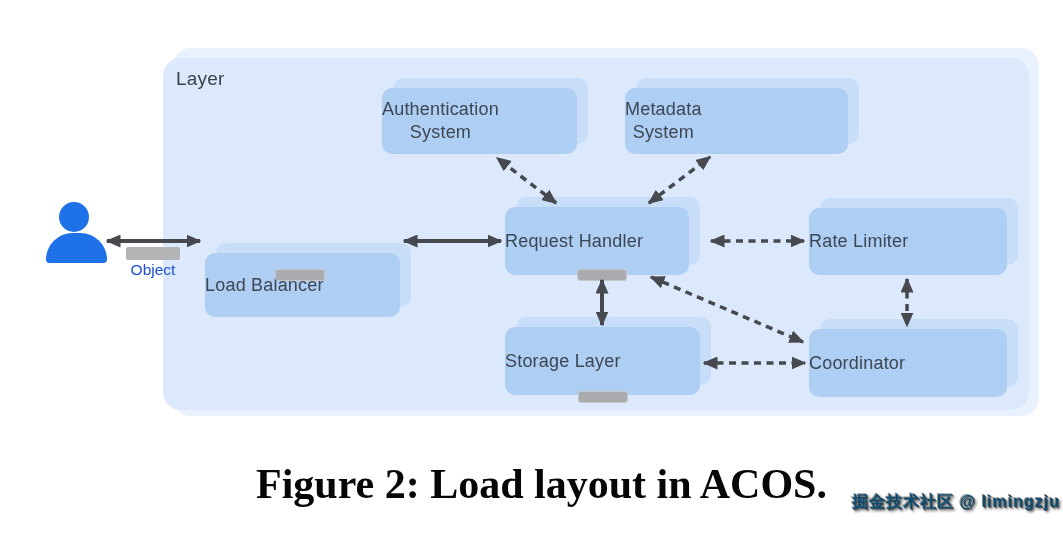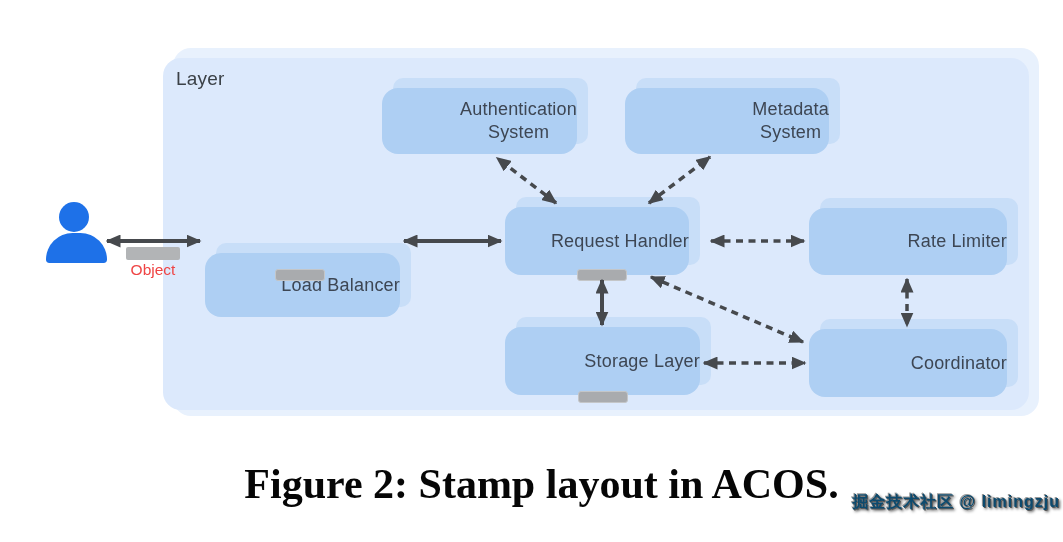--- a/index.html
+++ b/index.html
@@ -29,30 +29,30 @@
 
   
   .node { position: absolute; z-index: 2; }
   .node .shadow {
     position: absolute; left: 11px; top: -10px;
     width: 100%; height: 100%;
     background: #c8def8; border-radius: 10px;
   }
   .node .box {
     position: absolute; inset: 0;
-    background: #aecff3; border-radius: 16px;
-    display: flex; align-items: center; justify-content: flex-end;
+    background: #aecff3; border-radius: 10px;
+    display: flex; align-items: center; justify-content: flex-start;
     text-align: center;
   }
   .node .box span {
     font-size: 18px; line-height: 23px; letter-spacing: .2px;
     color: #3d4653; white-space: pre-line;
   }
   .n-auth  { left: 382px; top:  88px; width: 195px; height: 66px; }
-  .n-meta  { left: 625px; top:  88px; width: 204px; height: 66px; }
+  .n-meta  { left: 625px; top:  88px; width: 223px; height: 66px; }
   .n-lb    { left: 205px; top: 208px; width: 195px; height: 64px; margin-top: 45px; }
   .n-rh    { left: 505px; top: 207px; width: 184px; height: 68px; }
   .n-rate  { left: 809px; top: 208px; width: 198px; height: 67px; }
   .n-stor  { left: 505px; top: 327px; width: 195px; height: 68px; }
   .n-coord { left: 809px; top: 329px; width: 198px; height: 68px; }
 
   
   .tab {
     position: absolute; z-index: 3;
     width: 50px; height: 12px;
@@ -70,21 +70,21 @@
   .person-body {
     left: 46px; top: 233px; width: 61px; height: 30px;
     background: #1e71e8; border-radius: 31px 31px 4px 4px; z-index: 2;
   }
   .object-rect {
     left: 126px; top: 247px; width: 54px; height: 13px;
     background: #b2b4b6; border-radius: 2px; z-index: 2;
   }
   .object-label {
     left: 120px; top: 261px; width: 66px; text-align: center; z-index: 2;
-    font-size: 15.5px; color: #ef4444;
+    font-size: 15.5px; color: #1d4ed8;
   }
 
   
   svg.edges {
     position: absolute; left: 0; top: 0; width: 1063px; height: 542px;
     z-index: 5; pointer-events: none;
   }
   svg.edges line { stroke: #46494d; }
   svg.edges line.solid  { stroke-width: 4; }
   svg.edges line.dashed { stroke-width: 3.5; stroke-dasharray: 7 5.5; }
@@ -181,16 +181,16 @@
       <line x1="404" y1="241" x2="501" y2="241" class="solid" marker-start="url(#ah)" marker-end="url(#ah)"></line>
       <line x1="556" y1="203" x2="497" y2="158" class="dashed" marker-start="url(#ah)" marker-end="url(#ah)"></line>
       <line x1="649" y1="203" x2="710" y2="157" class="dashed" marker-start="url(#ah)" marker-end="url(#ah)"></line>
       <line x1="711" y1="241" x2="804" y2="241" class="dashed" marker-start="url(#ah)" marker-end="url(#ah)"></line>
       <line x1="602" y1="280" x2="602" y2="325" class="solid" marker-start="url(#ah)" marker-end="url(#ah)"></line>
       <line x1="651" y1="277" x2="803" y2="342" class="dashed" marker-start="url(#ah)" marker-end="url(#ah)"></line>
       <line x1="704" y1="363" x2="805" y2="363" class="dashed" marker-start="url(#ah)" marker-end="url(#ah)"></line>
       <line x1="907" y1="279" x2="907" y2="326" class="dashed" marker-start="url(#ah)" marker-end="url(#ah)"></line>
     </svg>
 
-  <div class="abs caption">Figure 2: Stamp layout in ACOS.</div>
+  <div class="abs caption">Figure 2: Load layout in ACOS.</div>
   <div class="abs watermark">掘金技术社区 @ limingzju</div>
 
 </div>
 
 </body></html>

